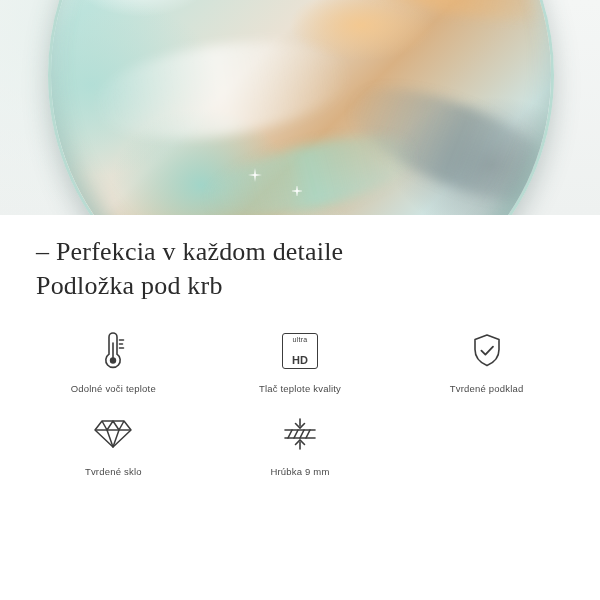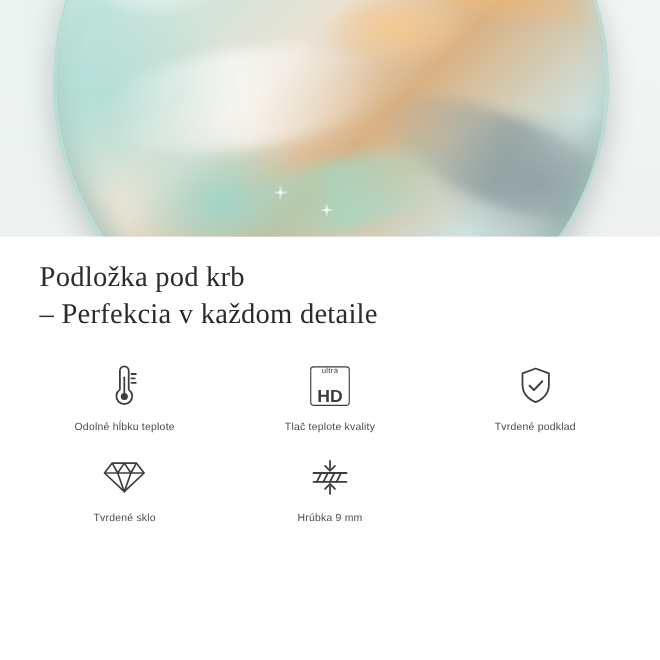--- a/index.html
+++ b/index.html
@@ -146,21 +146,21 @@
     height: 34px;
     border: 1.6px solid #3c3c3c;
     border-radius: 3px;
     display: flex;
     flex-direction: column;
     align-items: center;
     justify-content: center;
     line-height: 1;
   }
   .ultrahd .u1 { font-size: 7px; color: #3c3c3c; letter-spacing: .3px; }
-  .ultrahd .u2 { font-size: 16px; font-weight: bold; color: #3c3c3c; margin-top: 12px; }
+  .ultrahd .u2 { font-size: 11px; font-weight: bold; color: #3c3c3c; margin-top: 12px; }
 </style>
 </head>
 <body>
 
 <div class="page">
 
   <div class="hero">
     <div class="hero-bg"></div>
     <div class="board">
       <div class="marble">
@@ -172,37 +172,37 @@
         <div class="vein v6"></div>
       </div>
       <div class="board-edge"></div>
     </div>
     <div class="sparkle s1"></div>
     <div class="sparkle s2"></div>
   </div>
 
   <div class="content">
     <h1 class="title">
+      <span>– Perfekcia v každom detaile</span>
       <span>Podložka pod krb</span>
-      <span>– Perfekcia v každom detaile</span>
     </h1>
   </div>
 
   <div class="features">
 
     <div class="feature">
       <div class="feature-icon">
         <svg width="36" height="40" viewBox="0 0 36 40" fill="none" stroke="#3c3c3c" stroke-width="1.6" stroke-linecap="round">
           <path d="M14 6a4 4 0 0 1 8 0v17.2a7.2 7.2 0 1 1-8 0V6z"></path>
           <path d="M18 12v14.5"></path>
           <circle cx="18" cy="29.5" r="3.2" fill="#3c3c3c" stroke="none"></circle>
           <path d="M24.5 9h4M24.5 13h3M24.5 17h4"></path>
         </svg>
       </div>
-      <div class="feature-label">Odolné hĺbku teplote</div>
+      <div class="feature-label">Odolné voči teplote</div>
     </div>
 
     <div class="feature">
       <div class="feature-icon">
         <div class="ultrahd">
           <div class="u1">ultra</div>
           <div class="u2">HD</div>
         </div>
       </div>
       <div class="feature-label">Tlač teplote kvality</div>

